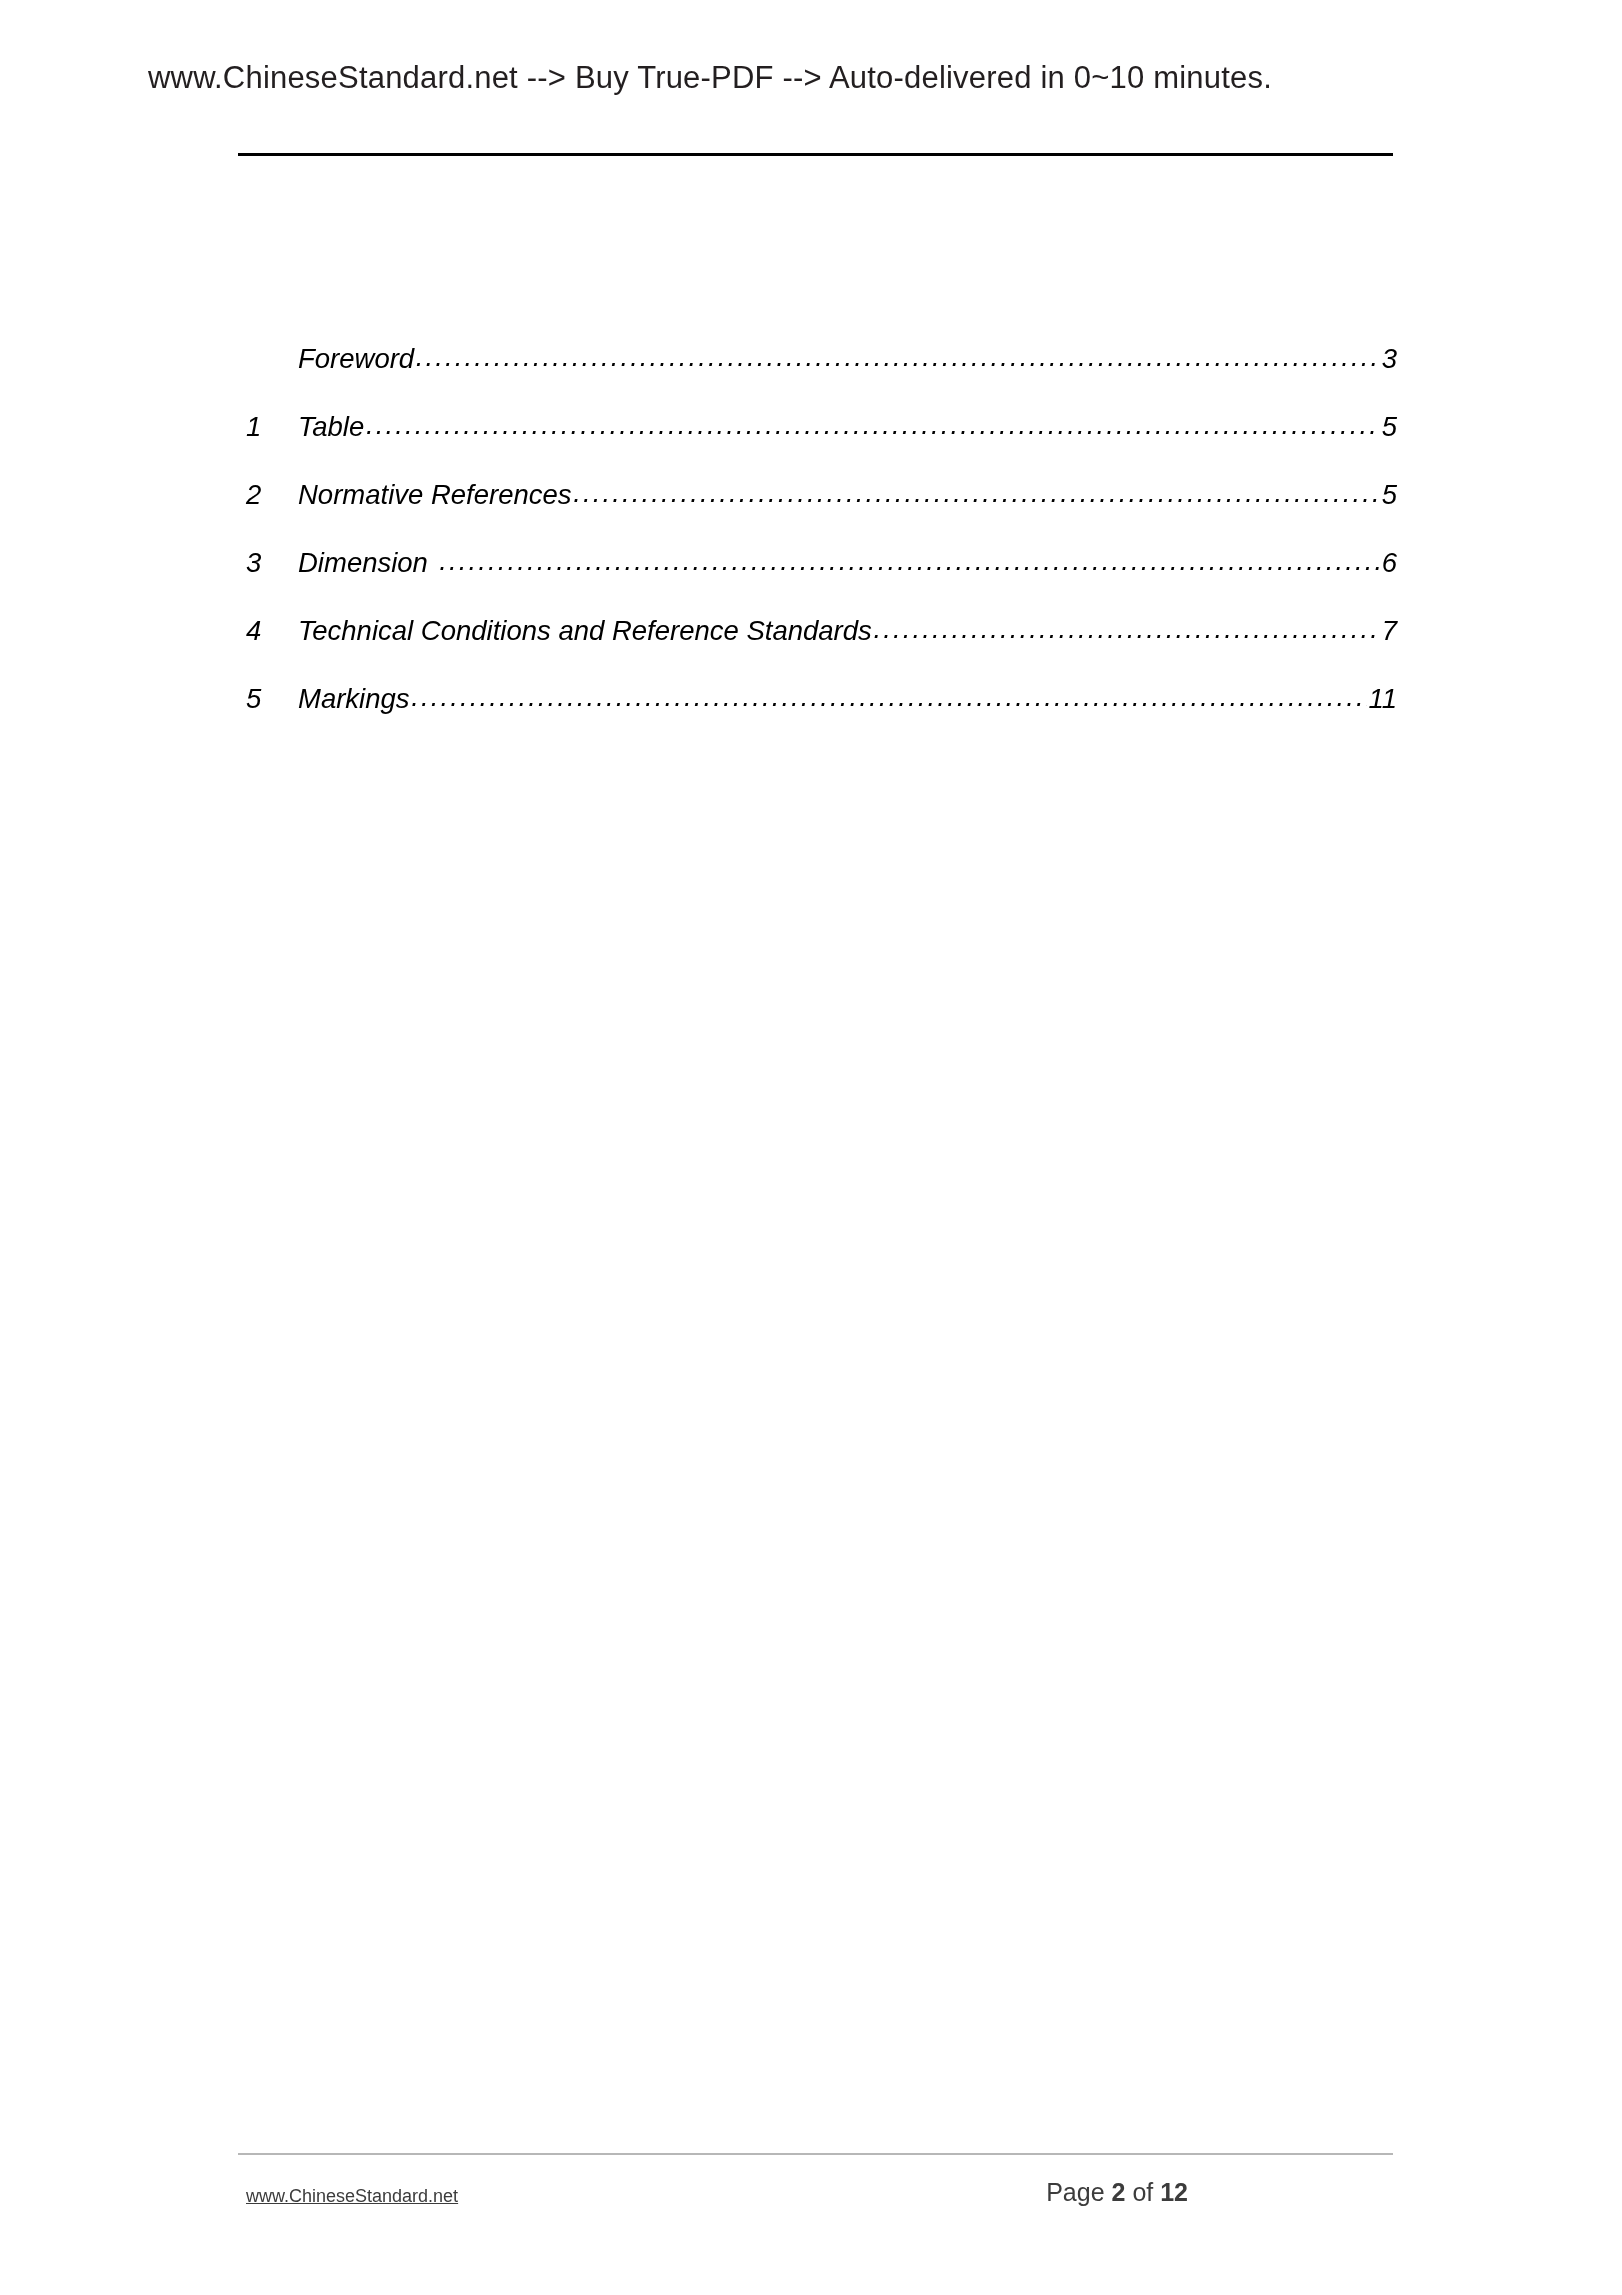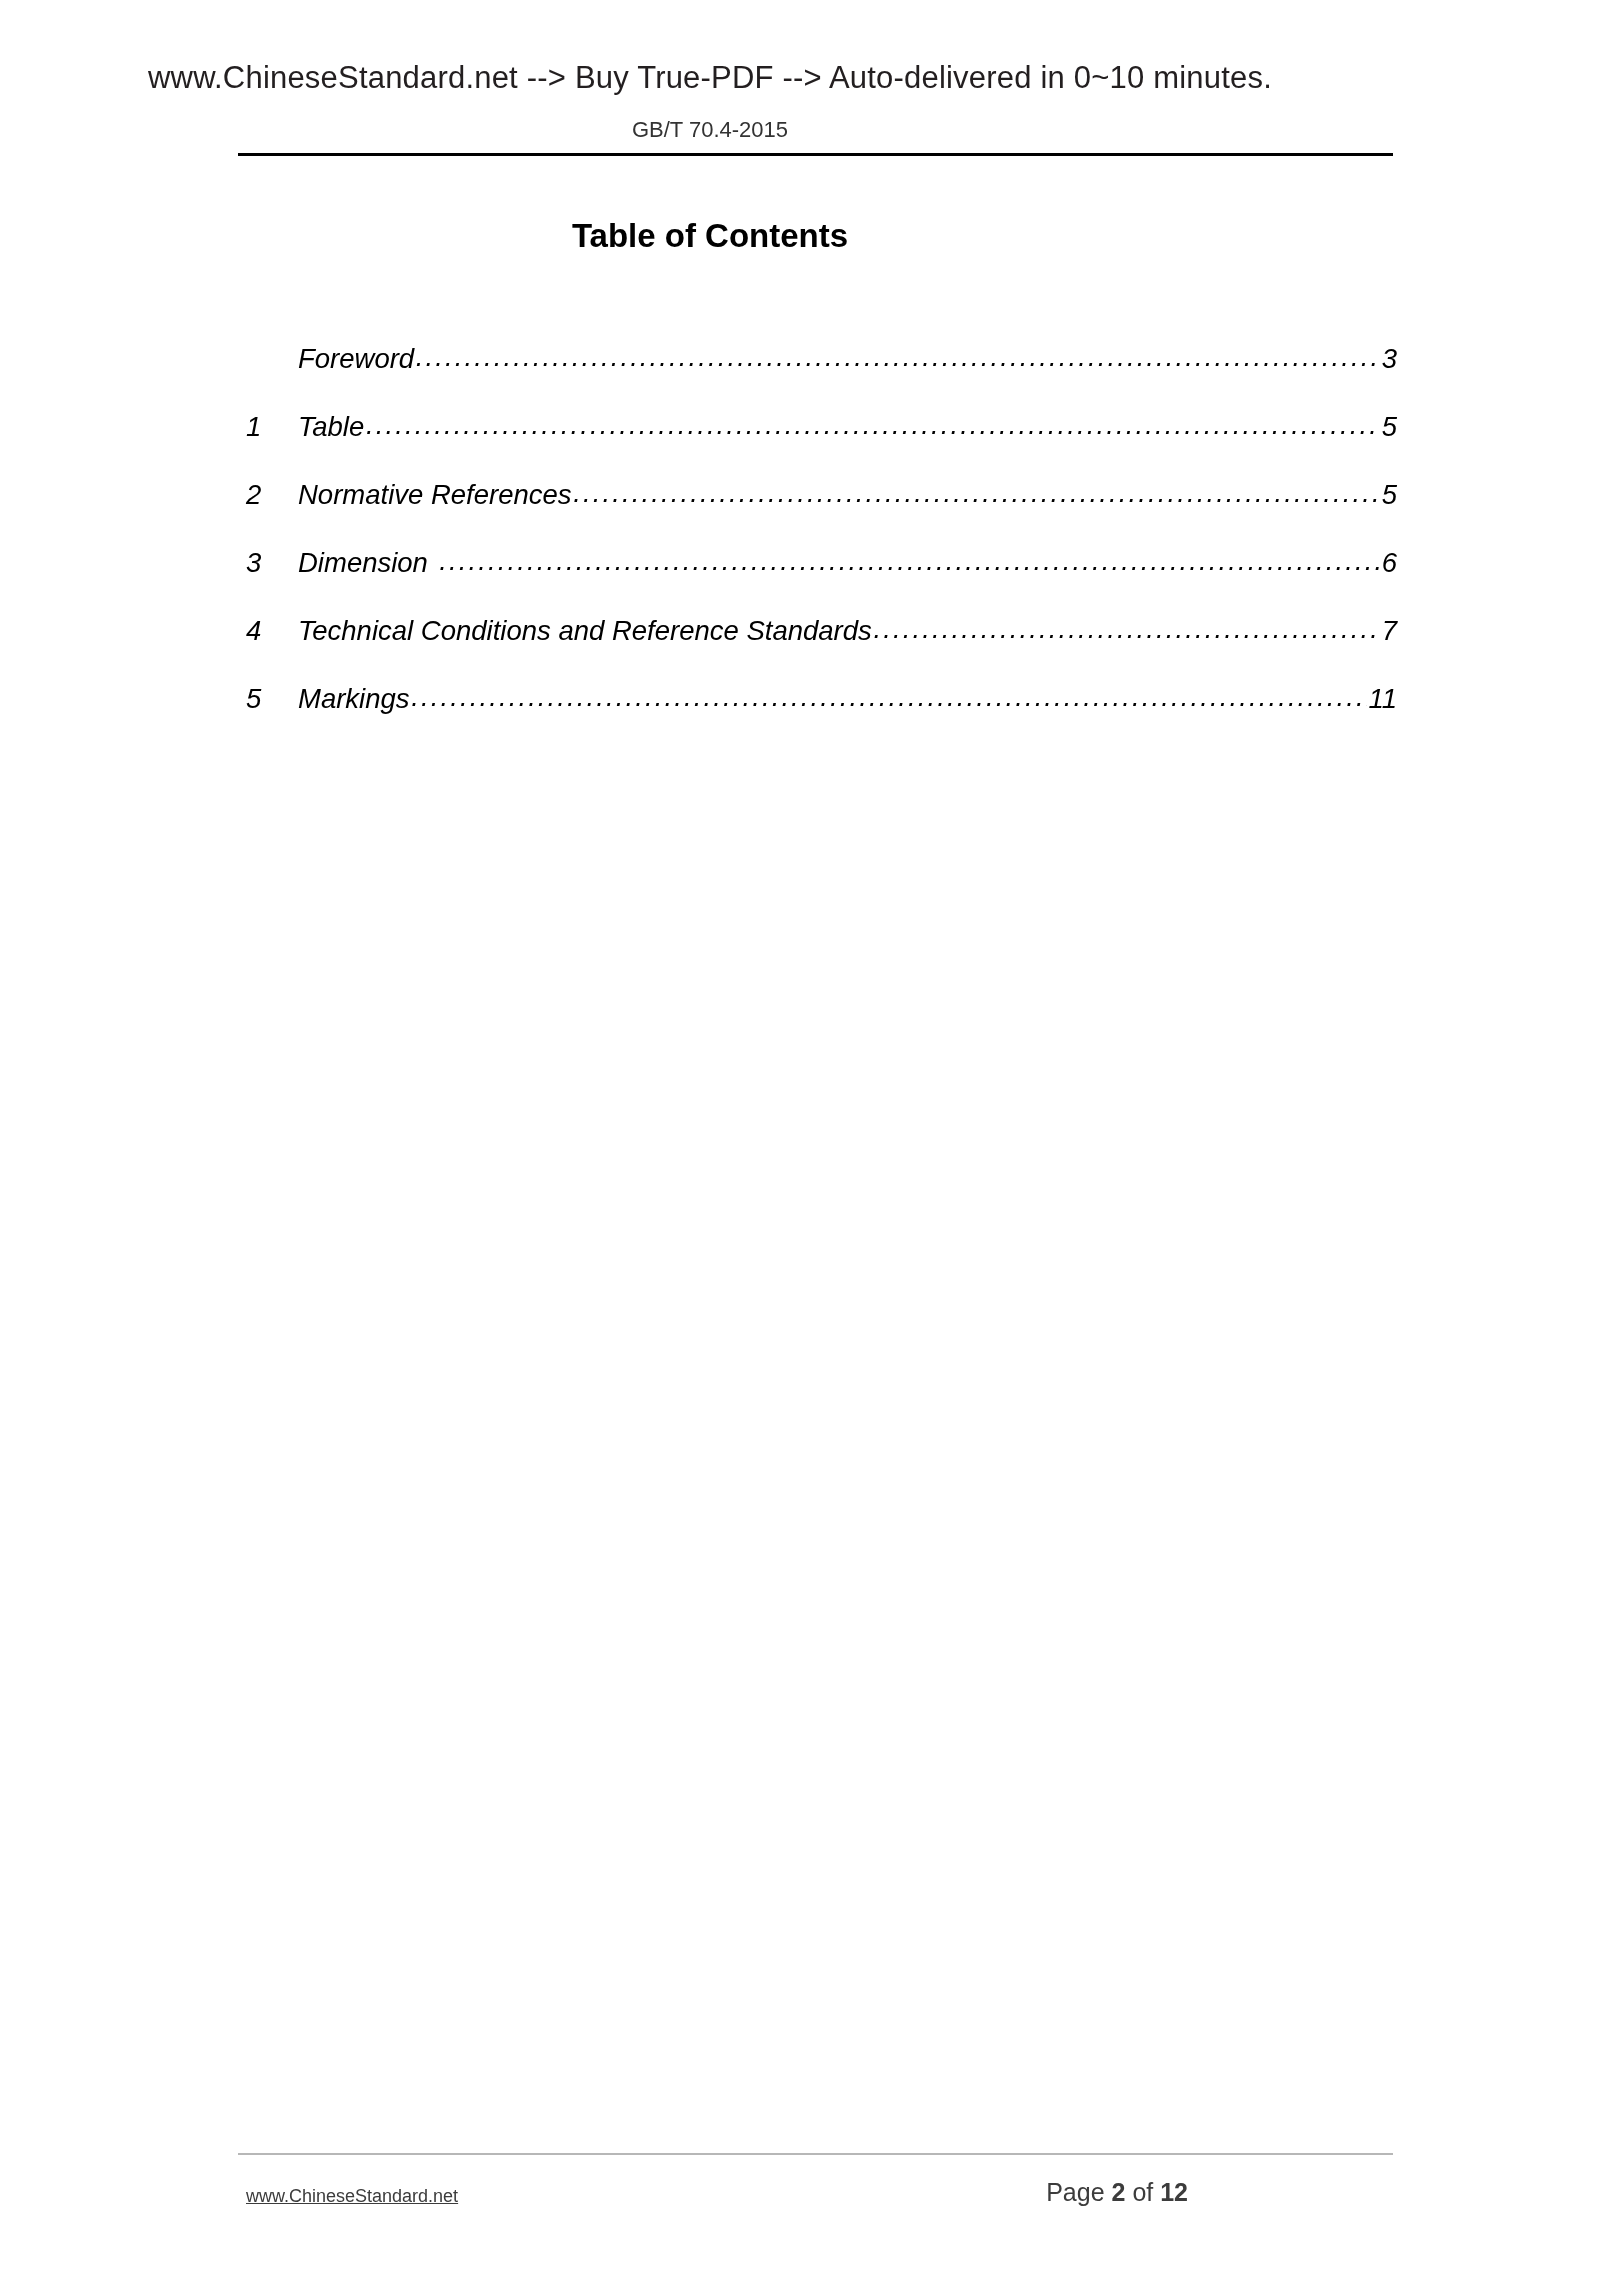--- a/index.html
+++ b/index.html
@@ -134,25 +134,23 @@
   }
   .footer-page b { font-weight: bold; }
 </style>
 </head>
 <body>
 
 <div class="page">
 
   <div class="promo-banner">www.ChineseStandard.net --&gt; Buy True-PDF --&gt; Auto-delivered in 0~10 minutes.</div>
 
-  <div class="doc-code">GB/T 70.4-2015</div>
 
   <div class="header-rule"></div>
 
-  <div class="toc-title">Table of Contents</div>
 
   <div class="toc-list">
 
     <div class="toc-row">
       <span class="toc-num"></span>
       <span class="toc-label">Foreword</span>
       <span class="toc-dots">................................................................................................................</span>
       <span class="toc-page">3</span>
     </div>
 

